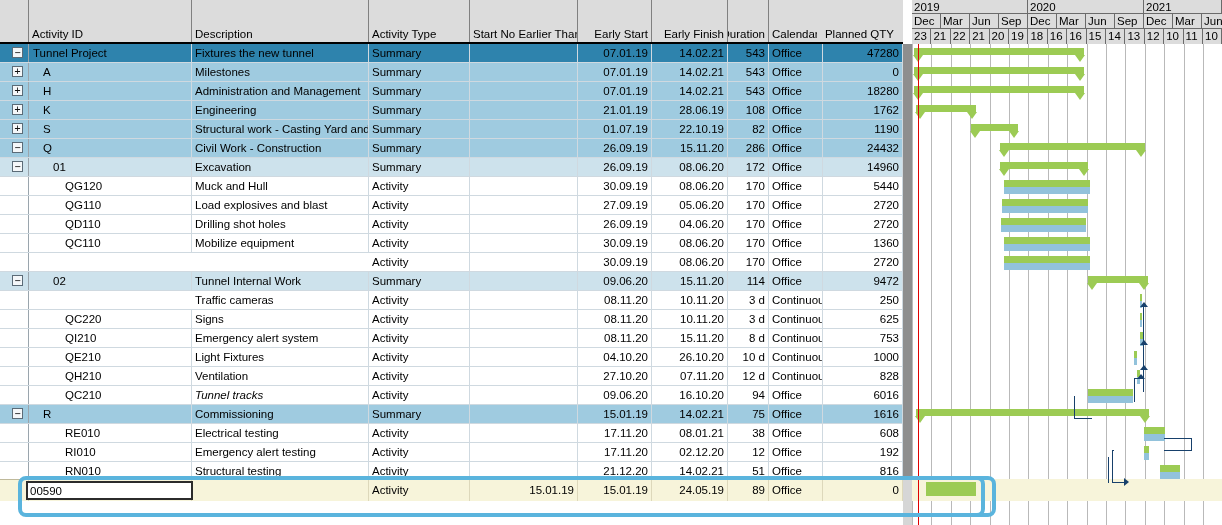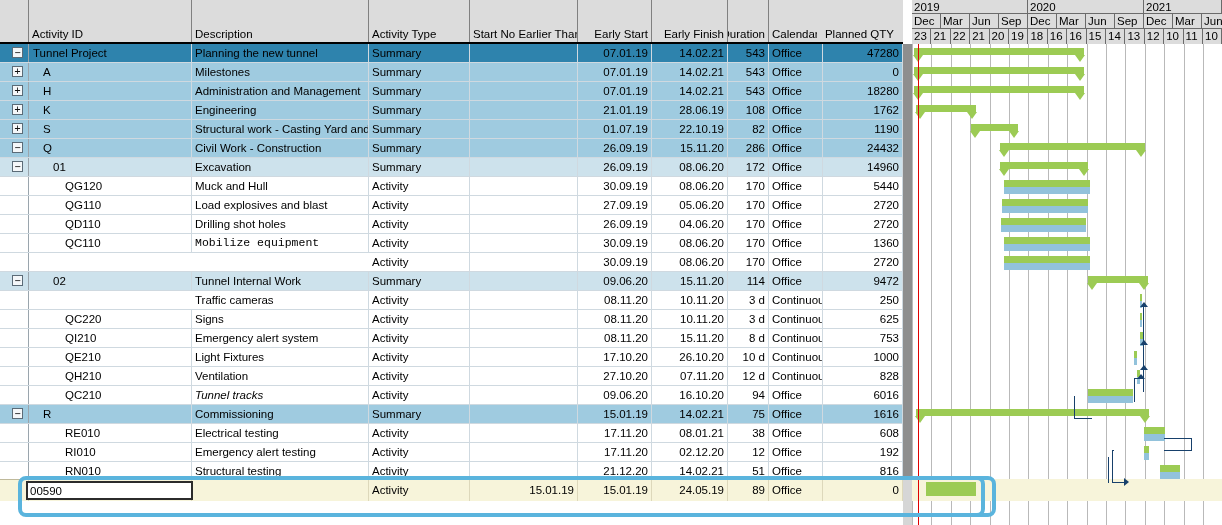--- a/index.html
+++ b/index.html
@@ -231,21 +231,21 @@
           <span>Planned QTY</span>
         </div>
     </div>
 
     <div class="rows" id="rows">
         <div class="row lvl0">
           <div class="cell c-tree" style="left: 0px; width: 29px;">
             <div class="exp">−</div>
           </div>
           <div class="cell " style="left: 29px; width: 163px; padding-left: 4px;">Tunnel Project</div>
-          <div class="cell " style="left: 192px; width: 177px;">Planning the new tunnel</div>
+          <div class="cell " style="left: 192px; width: 177px;">Fixtures the new tunnel</div>
           <div class="cell " style="left: 369px; width: 101px;">Summary</div>
           <div class="cell " style="left: 470px; width: 108px;"></div>
           <div class="cell right" style="left: 578px; width: 74px;">07.01.19</div>
           <div class="cell right" style="left: 652px; width: 76px;">14.02.21</div>
           <div class="cell right" style="left: 728px; width: 41px;">543</div>
           <div class="cell " style="left: 769px; width: 54px;">Office</div>
           <div class="cell right" style="left: 823px; width: 80px;">47280</div>
         </div>
         <div class="row lvl1">
           <div class="cell c-tree" style="left: 0px; width: 29px;">
@@ -363,21 +363,21 @@
           <div class="cell " style="left: 470px; width: 108px;"></div>
           <div class="cell right" style="left: 578px; width: 74px;">26.09.19</div>
           <div class="cell right" style="left: 652px; width: 76px;">04.06.20</div>
           <div class="cell right" style="left: 728px; width: 41px;">170</div>
           <div class="cell " style="left: 769px; width: 54px;">Office</div>
           <div class="cell right" style="left: 823px; width: 80px;">2720</div>
         </div>
         <div class="row act">
           <div class="cell c-tree" style="left: 0px; width: 29px;"></div>
           <div class="cell " style="left: 29px; width: 163px; padding-left: 36px;">QC110</div>
-          <div class="cell " style="left: 192px; width: 177px; font-family: Liberation Mono, monospace;">Mobilize equipment</div>
+          <div class="cell " style="left: 192px; width: 177px;">Mobilize equipment</div>
           <div class="cell " style="left: 369px; width: 101px;">Activity</div>
           <div class="cell " style="left: 470px; width: 108px;"></div>
           <div class="cell right" style="left: 578px; width: 74px;">30.09.19</div>
           <div class="cell right" style="left: 652px; width: 76px;">08.06.20</div>
           <div class="cell right" style="left: 728px; width: 41px;">170</div>
           <div class="cell " style="left: 769px; width: 54px;">Office</div>
           <div class="cell right" style="left: 823px; width: 80px;">1360</div>
         </div>
         <div class="row act">
           <div class="cell c-tree" style="left: 0px; width: 29px;"></div>
@@ -438,21 +438,21 @@
           <div class="cell right" style="left: 728px; width: 41px;">8 d</div>
           <div class="cell " style="left: 769px; width: 54px;">Continuou</div>
           <div class="cell right" style="left: 823px; width: 80px;">753</div>
         </div>
         <div class="row act">
           <div class="cell c-tree" style="left: 0px; width: 29px;"></div>
           <div class="cell " style="left: 29px; width: 163px; padding-left: 36px;">QE210</div>
           <div class="cell " style="left: 192px; width: 177px;">Light Fixtures</div>
           <div class="cell " style="left: 369px; width: 101px;">Activity</div>
           <div class="cell " style="left: 470px; width: 108px;"></div>
-          <div class="cell right" style="left: 578px; width: 74px;">17.10.20</div>
+          <div class="cell right" style="left: 578px; width: 74px;">04.10.20</div>
           <div class="cell right" style="left: 652px; width: 76px;">26.10.20</div>
           <div class="cell right" style="left: 728px; width: 41px;">10 d</div>
           <div class="cell " style="left: 769px; width: 54px;">Continuou</div>
           <div class="cell right" style="left: 823px; width: 80px;">1000</div>
         </div>
         <div class="row act">
           <div class="cell c-tree" style="left: 0px; width: 29px;"></div>
           <div class="cell " style="left: 29px; width: 163px; padding-left: 36px;">QH210</div>
           <div class="cell " style="left: 192px; width: 177px;">Ventilation</div>
           <div class="cell " style="left: 369px; width: 101px;">Activity</div>

